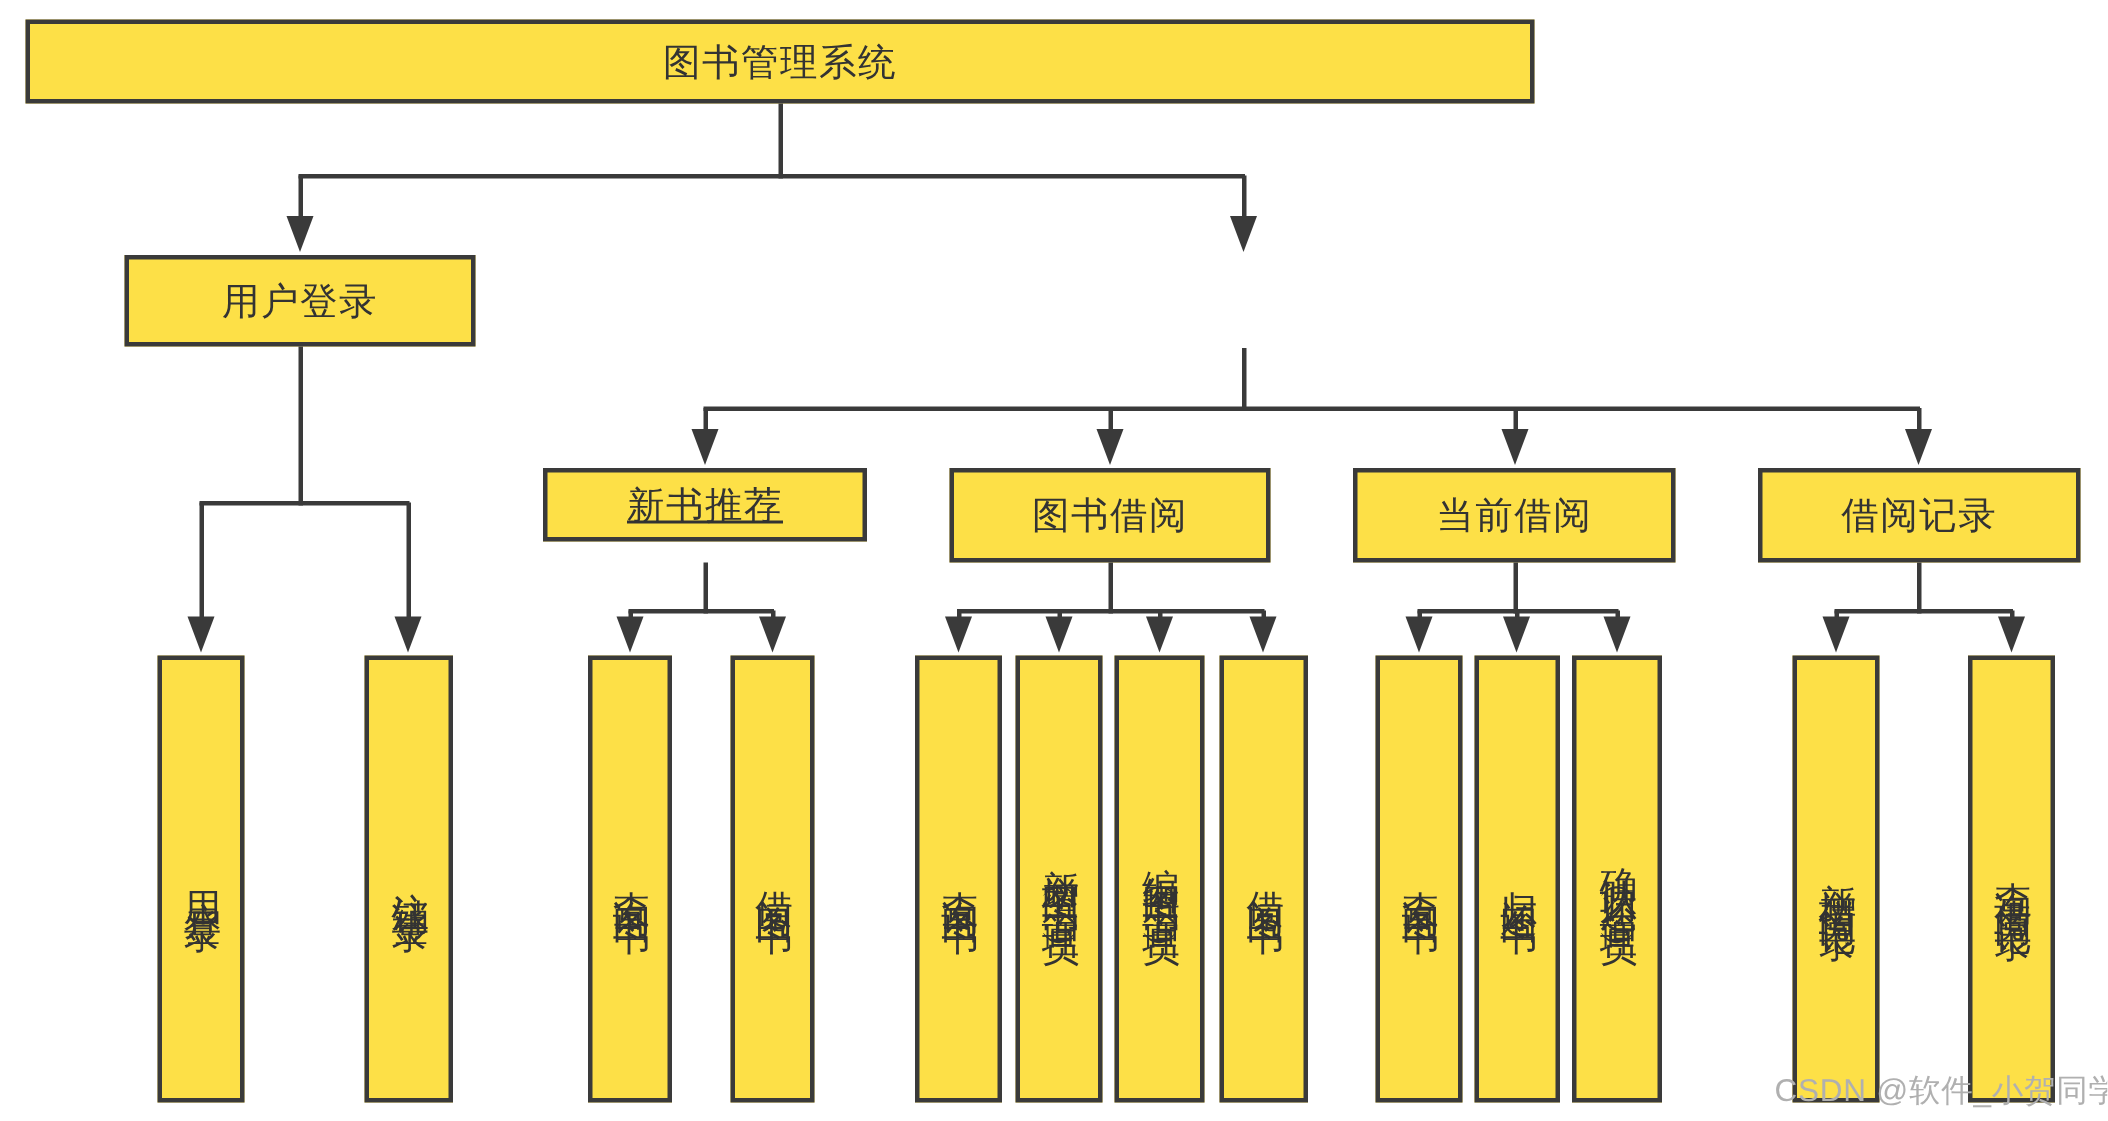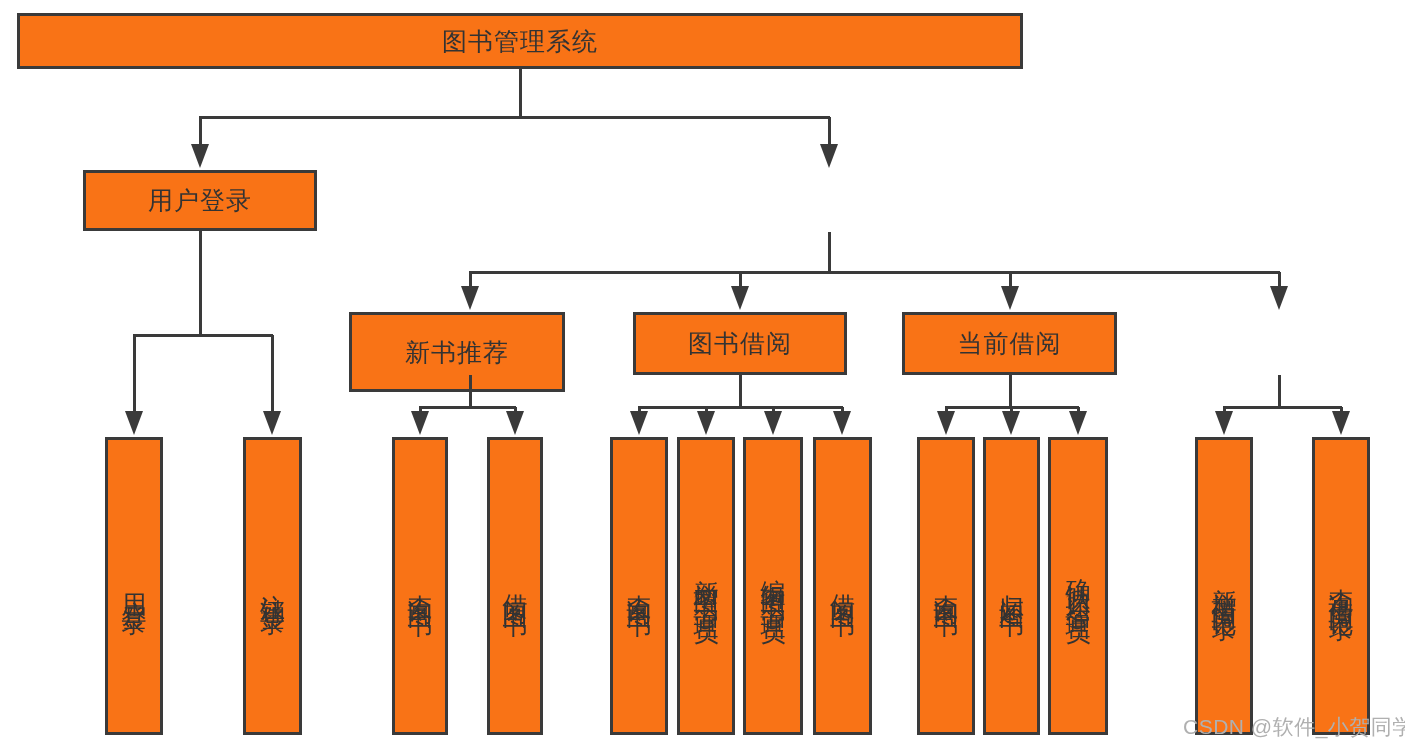--- a/index.html
+++ b/index.html
@@ -2,21 +2,21 @@
 <html><head>
 <meta charset="utf-8">
 <style>
   html,body { margin:0; padding:0; background:#ffffff; }
   .canvas {
     position:relative; width:1405px; height:747px; background:#ffffff;
     font-family:"Liberation Sans", sans-serif; color:#333333; overflow:hidden;
   }
   .box {
     position:absolute; box-sizing:border-box;
-    border:3px solid #3a3a3a; background:#f97316;
+    border:3px solid #3a3a3a; background:#fde047;
     display:flex; align-items:center; justify-content:center;
     font-size:25px; color:#333333; letter-spacing:1px; white-space:nowrap;
   }
   .tallbox { font-size:25px; }
   .tallbox .vtext {
     writing-mode:vertical-rl; text-orientation:mixed;
     letter-spacing:6px; line-height:1;
   }
   .hline, .vline { position:absolute; background:#3a3a3a; }
   .tri {
@@ -36,28 +36,31 @@
 <div class="canvas">
 
   <div class="box" style="left:17px; top:13px; width:1006px; height:56px;">
     <span>图书管理系统</span>
   </div>
 
   <div class="box" style="left:83px; top:170px; width:234px; height:61px;">
     <span>用户登录</span>
   </div>
 
-  <div class="box" style="left:349px; top:312px; width:216px; height:80px;">
+  <div class="box" style="left:362px; top:312px; width:216px; height:49px;text-decoration:underline;">
     <span>新书推荐</span>
   </div>
   <div class="box" style="left:902px; top:312px; width:215px; height:63px;">
     <span>当前借阅</span>
   </div>
   <div class="box" style="left:633px; top:312px; width:214px; height:63px;">
     <span>图书借阅</span>
+  </div>
+  <div class="box" style="left:1172px; top:312px; width:215px; height:63px;">
+    <span>借阅记录</span>
   </div>
 
   <div class="box tallbox" style="left:105px; top:437px; width:58px; height:298px;">
     <span class="vtext">用户登录</span>
   </div>
   <div class="box tallbox" style="left:243px; top:437px; width:59px; height:298px;">
     <span class="vtext">注销登录</span>
   </div>
 
   <div class="box tallbox" style="left:392px; top:437px; width:56px; height:298px;">

